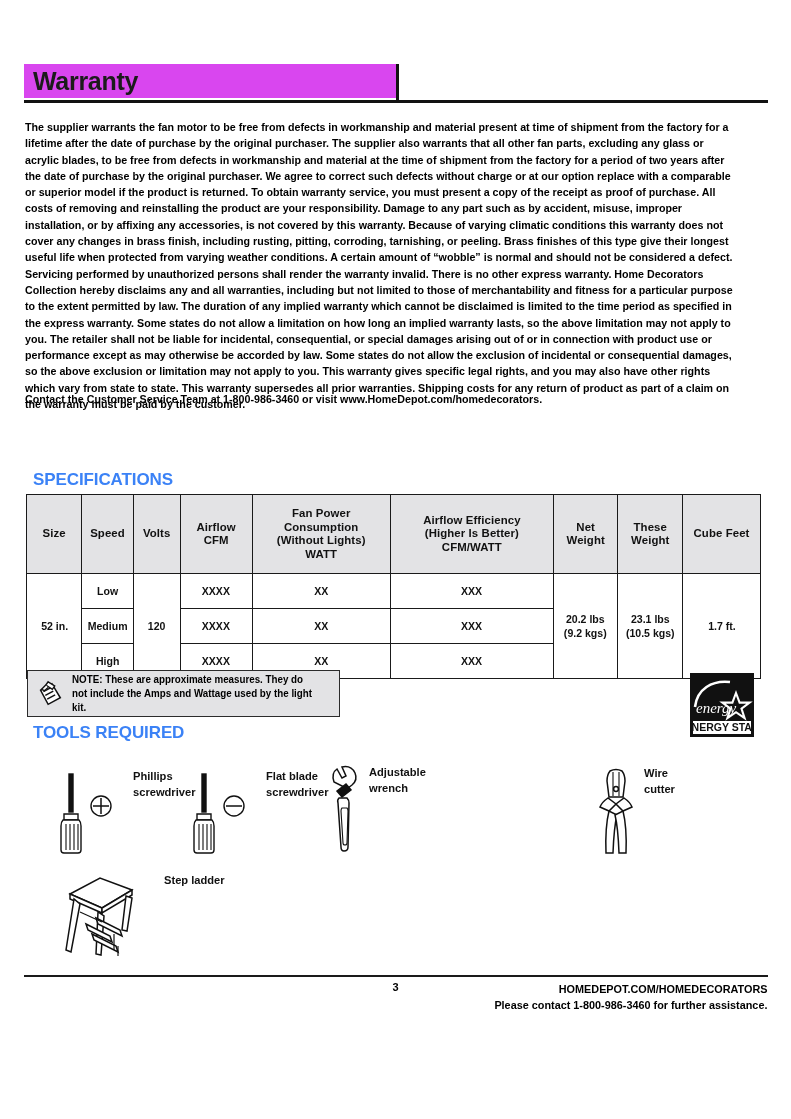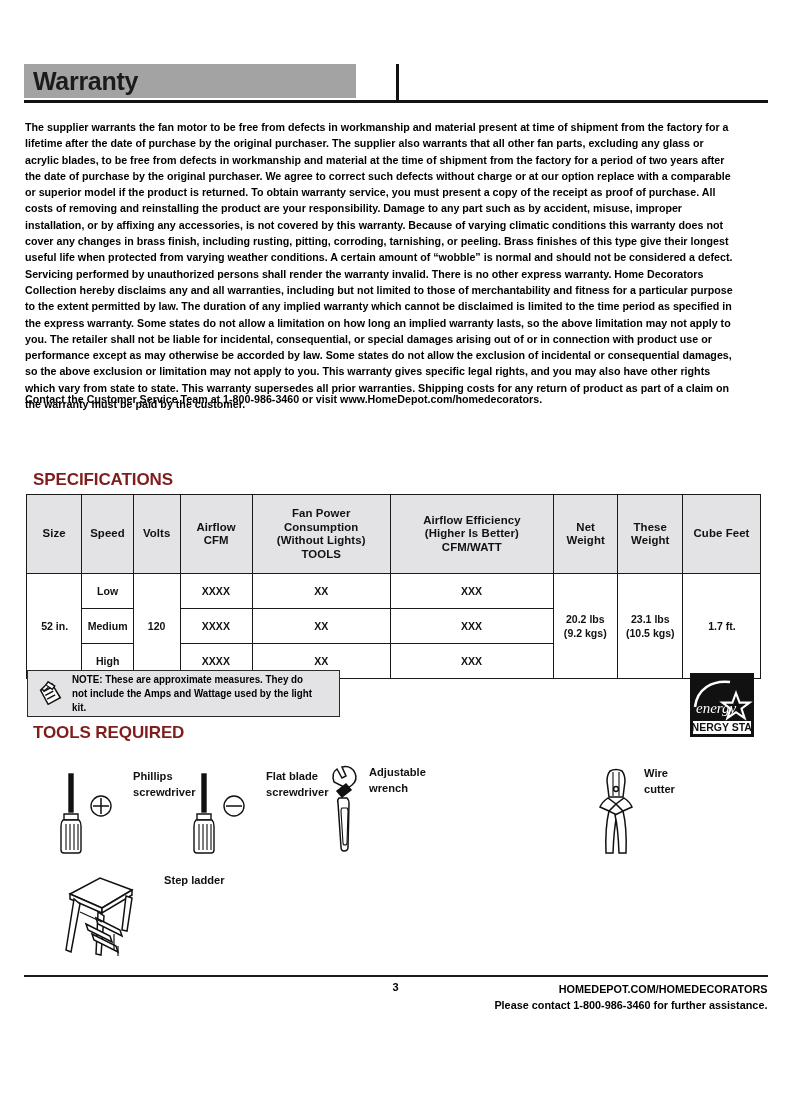--- a/index.html
+++ b/index.html
@@ -24,22 +24,22 @@
 
   
   .section-head {
     position: absolute;
     left: 24px;
     width: 744px;
   }
   .section-head .bar {
     position: relative;
     height: 34px;
-    width: 332px;
-    background: #a3a3a3;
+    width: 372px;
+    background: #d946ef;
     display: flex;
     align-items: center;
   }
   .section-head .bar .title {
     font-size: 25px;
     font-weight: bold;
     letter-spacing: -0.3px;
     padding-left: 9px;
     line-height: 1;
     color: #1b1b1b;
@@ -86,21 +86,21 @@
     transform-origin: left top;
   }
 
   
   .subhead {
     position: absolute;
     left: 33px;
     font-size: 17px;
     font-weight: bold;
     letter-spacing: -0.1px;
-    color: #7f1d1d;
+    color: #3b82f6;
   }
 
   
   .spec-table {
     position: absolute;
     left: 26px;
     top: 494px;
     width: 735px;
     border-collapse: collapse;
     table-layout: fixed;
@@ -267,21 +267,21 @@
     <thead>
       <tr>
         <th style="white-space:pre-line">Size</th>
         <th style="white-space:pre-line">Speed</th>
         <th style="white-space:pre-line">Volts</th>
         <th style="white-space:pre-line">Airflow
 CFM</th>
         <th style="white-space:pre-line">Fan Power
 Consumption
 (Without Lights)
-TOOLS</th>
+WATT</th>
         <th style="white-space:pre-line">Airflow Efficiency
 (Higher Is Better)
 CFM/WATT</th>
         <th style="white-space:pre-line">Net
 Weight</th>
         <th style="white-space:pre-line">These
 Weight</th>
         <th style="white-space:pre-line">Cube Feet</th>
       </tr>
     </thead>

